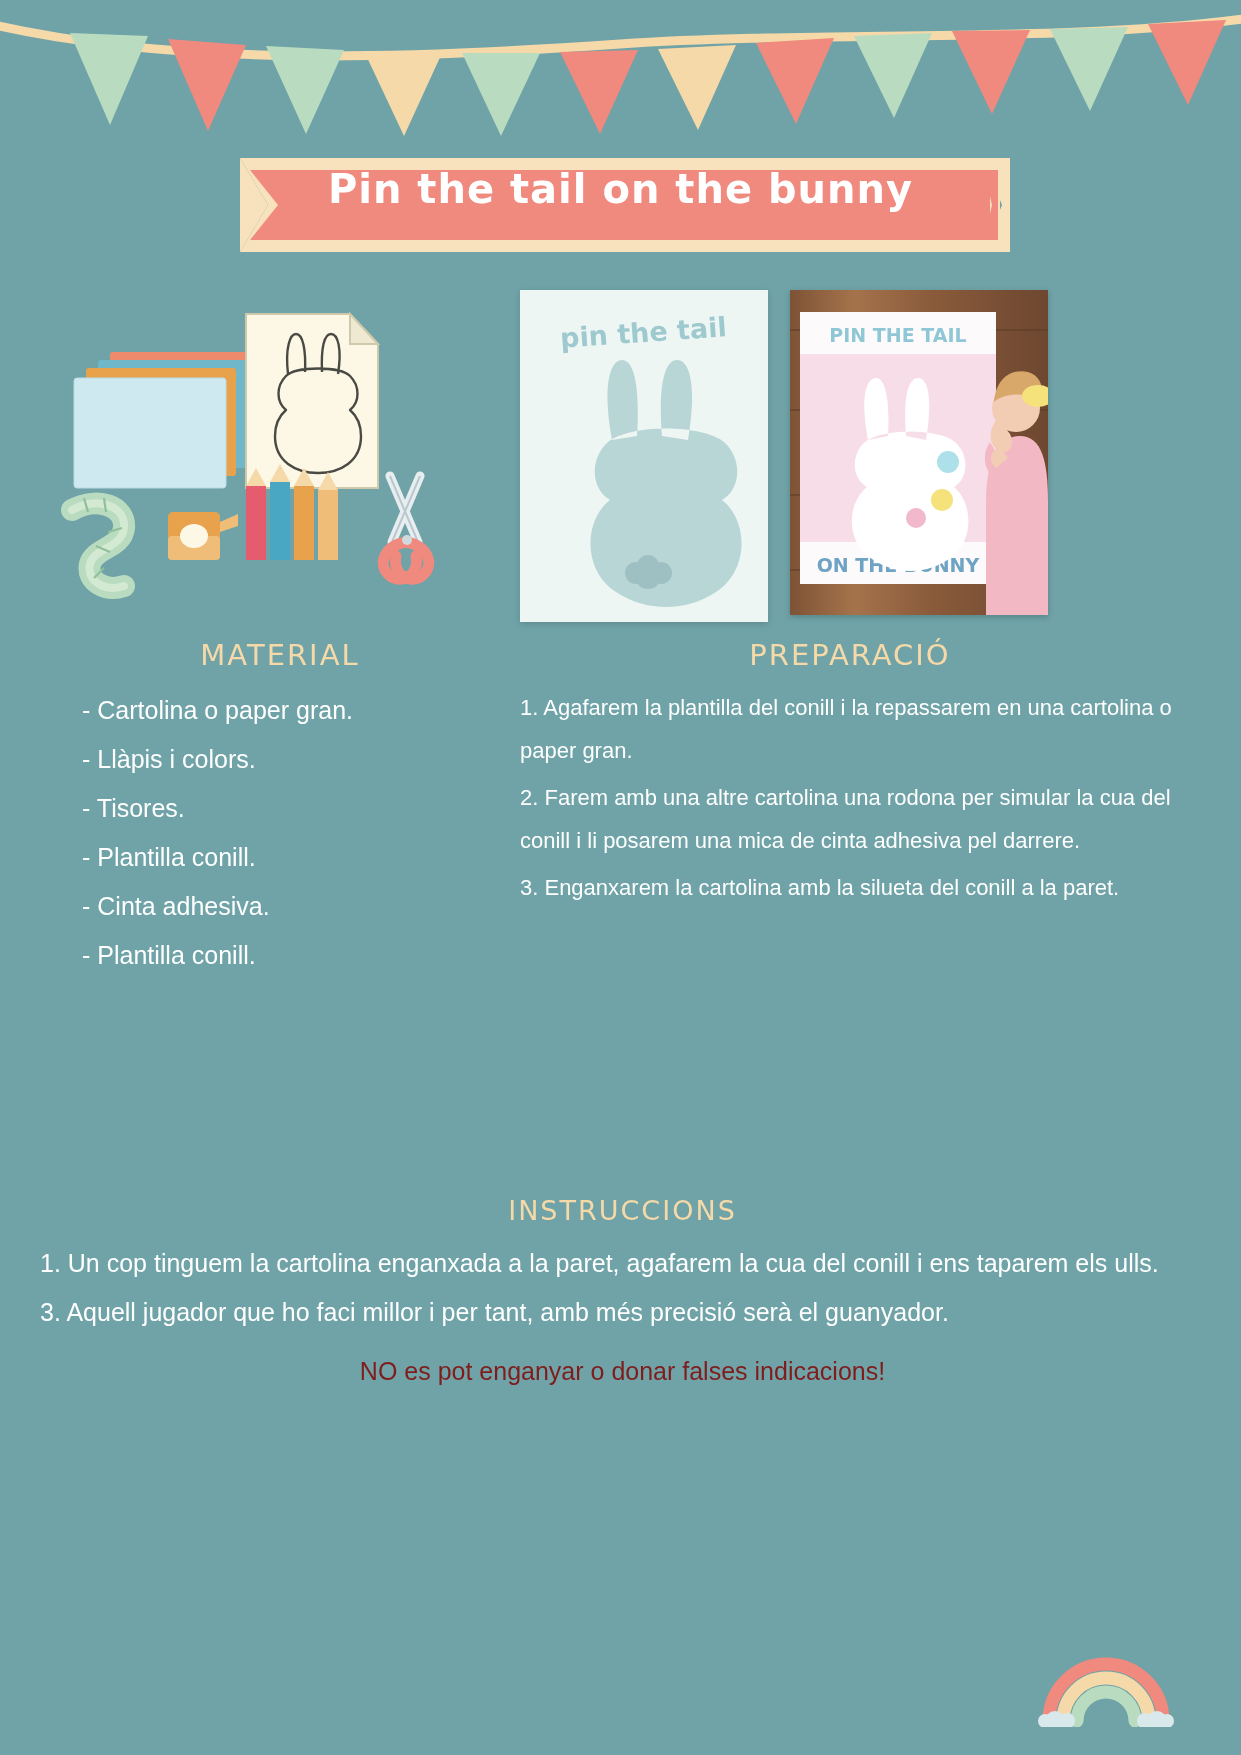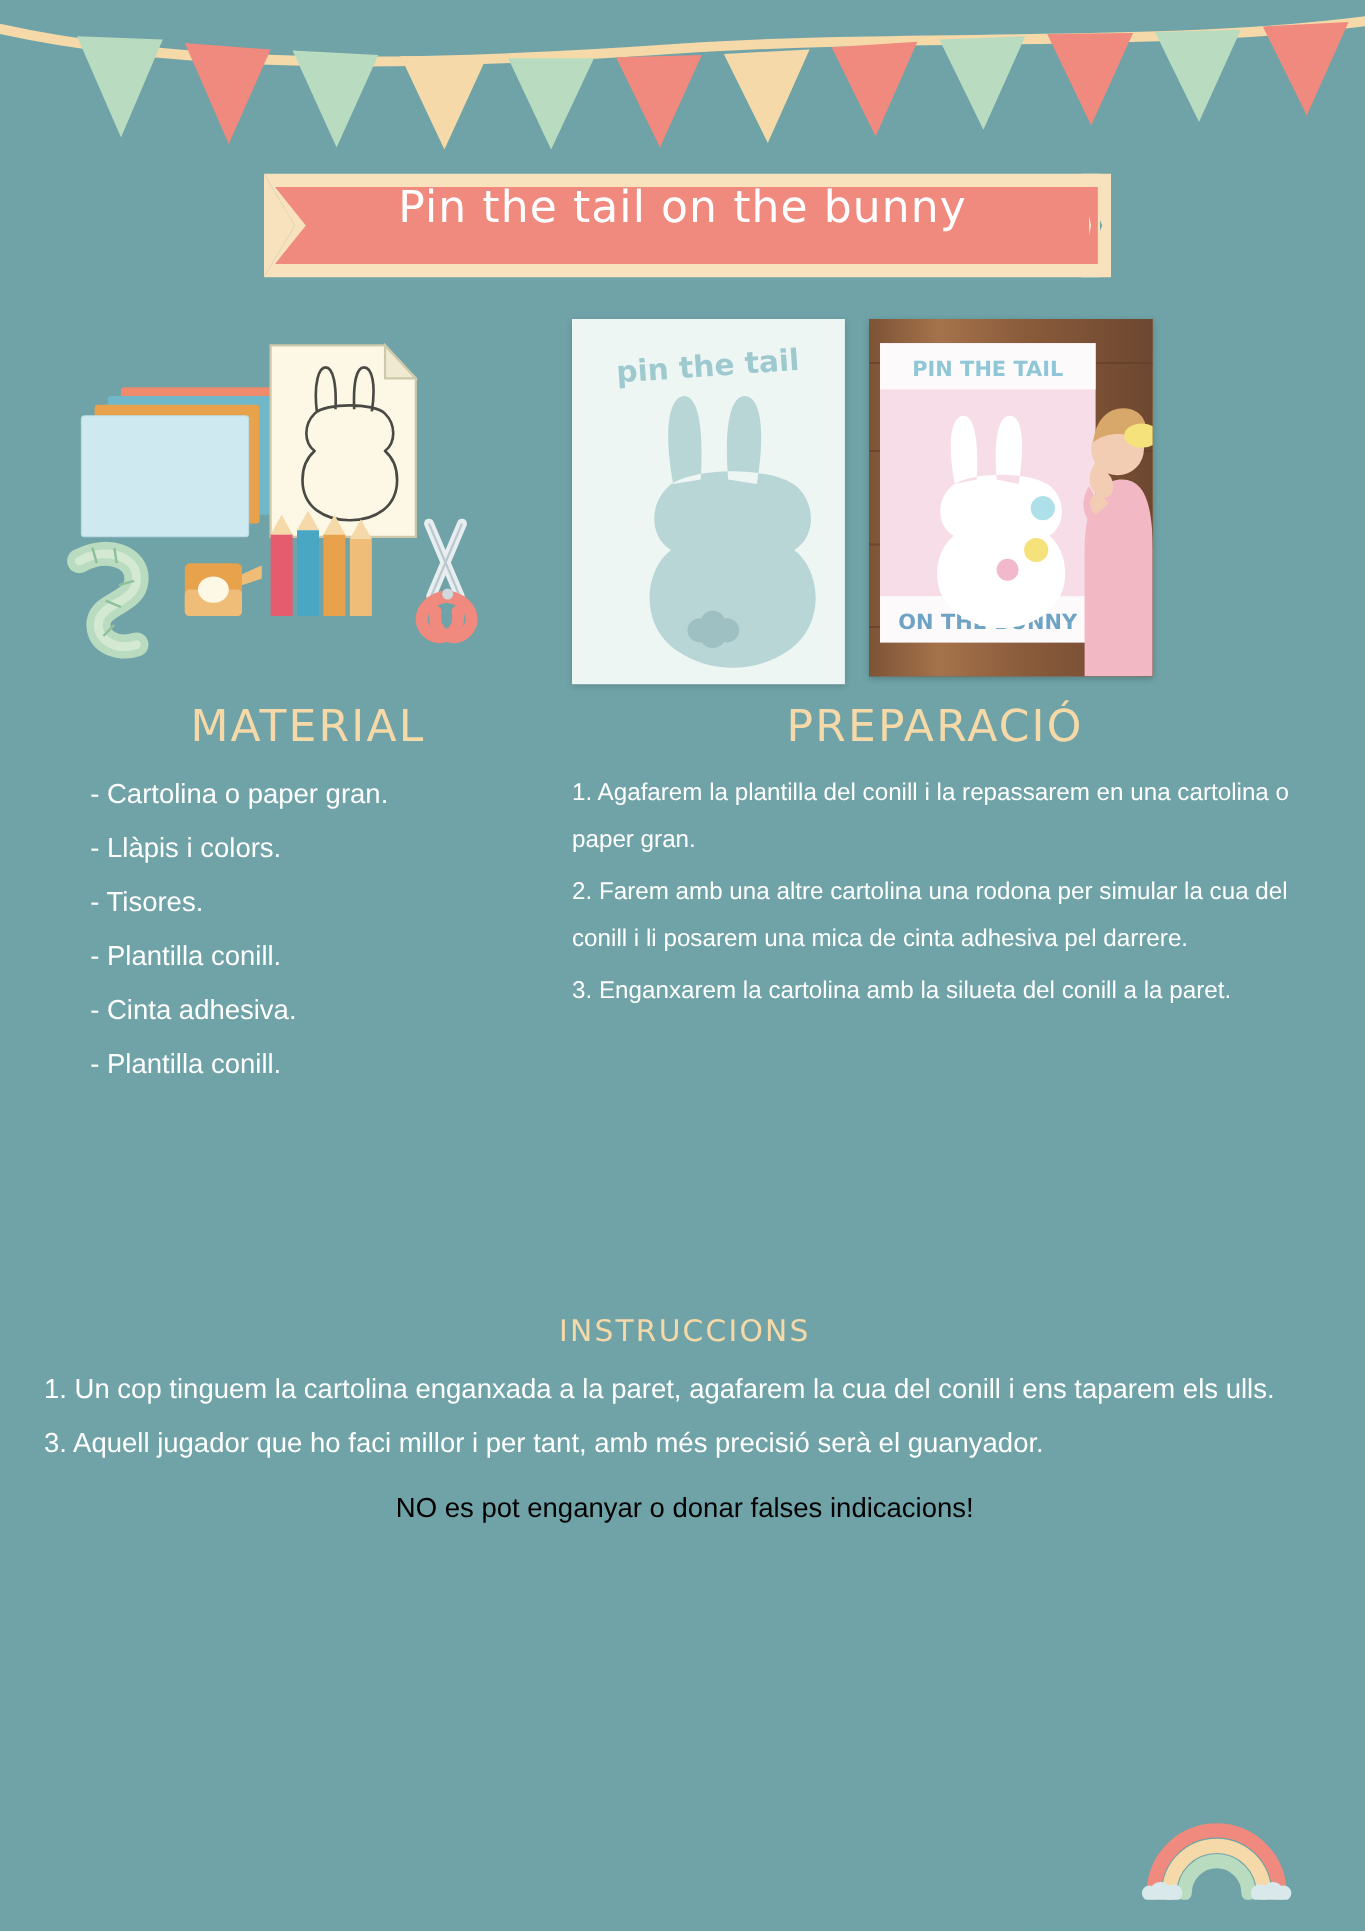--- a/index.html
+++ b/index.html
@@ -14,21 +14,21 @@
   }
 
   
   .bunting { position:absolute; top:0; left:0; width:1241px; height:140px; }
 
   
   .ribbon-wrap { position:absolute; top:140px; left:0; width:1241px; height:130px; }
   .ribbon-title {
     position:absolute; top:26px; left:0; width:1241px; text-align:center;
     font-size:40px; color:#ffffff; letter-spacing:1px;
-    font-family:"DejaVu Sans", sans-serif; font-weight:400;
+    font-family:"DejaVu Sans", sans-serif; font-weight:700;
   }
 
   
   .col-left  { position:absolute; left:60px;  top:290px; width:440px; }
   .col-right { position:absolute; left:520px; top:290px; width:660px; }
 
   .illus { position:relative; width:440px; height:340px; }
 
   .photos { position:relative; width:660px; height:340px; display:flex; gap:22px; }
   .photo-a {
@@ -37,38 +37,38 @@
     position:relative; overflow:hidden;
   }
   .photo-b {
     width:258px; height:325px;
     background:linear-gradient(#8a5b3b,#a4714a 30%,#8d5f3e 60%,#6e4730);
     box-shadow:0 2px 6px rgba(0,0,0,.2);
     position:relative; overflow:hidden;
   }
 
   .section-head {
-    text-align:center; color:#f6d9a8; font-size:40px; letter-spacing:2px;
+    text-align:center; color:#f6d9a8; font-size:29px; letter-spacing:2px;
     margin:8px 0 14px 0; font-family:"DejaVu Sans", sans-serif;
   }
   .mat-list { list-style:none; margin:0; padding:0 0 0 22px; }
   .mat-list li { font-size:25px; line-height:49px; color:#ffffff; }
 
   .prep p { margin:0 0 4px 0; font-size:22px; line-height:43px; }
 
   
   .instr {
     position:absolute; left:40px; top:1195px; width:1165px;
   }
   .instr h2 {
     margin:0 0 16px 0; text-align:center; color:#f6d9a8; font-weight:400;
     font-size:27px; letter-spacing:2px; font-family:"DejaVu Sans", sans-serif;
   }
   .instr p { margin:0 0 6px 0; font-size:25px; line-height:43px; }
-  .instr .warn { text-align:center; color:#000000; margin-top:16px; }
+  .instr .warn { text-align:center; color:#7f1d1d; margin-top:16px; }
 
   .rainbow { position:absolute; right:60px; bottom:28px; width:150px; height:110px; }
 </style>
 </head>
 <body>
 
 <svg class="bunting" viewBox="0 0 1241 140">
   <path d="M-10,24 C180,68 420,58 620,44 C830,30 1060,44 1251,18" stroke="#f6d9a8" stroke-width="9" fill="none"></path>
   <g>
     <polygon points="70,33 148,36 110,125" fill="#b9dcc0"></polygon>

